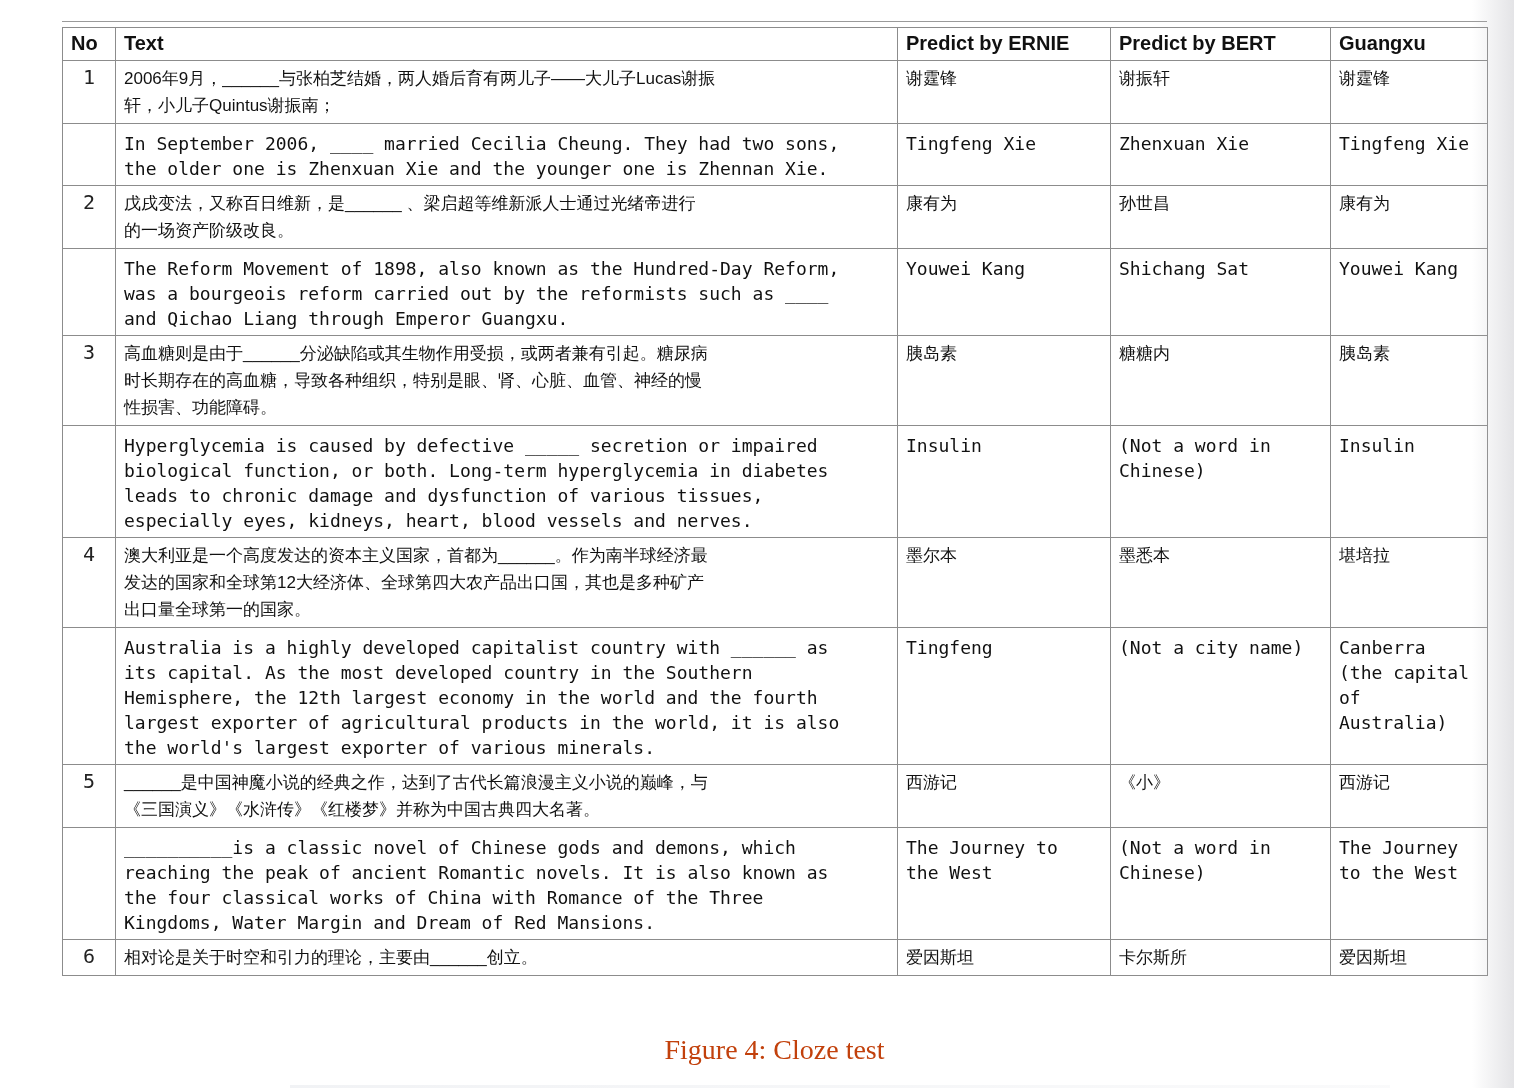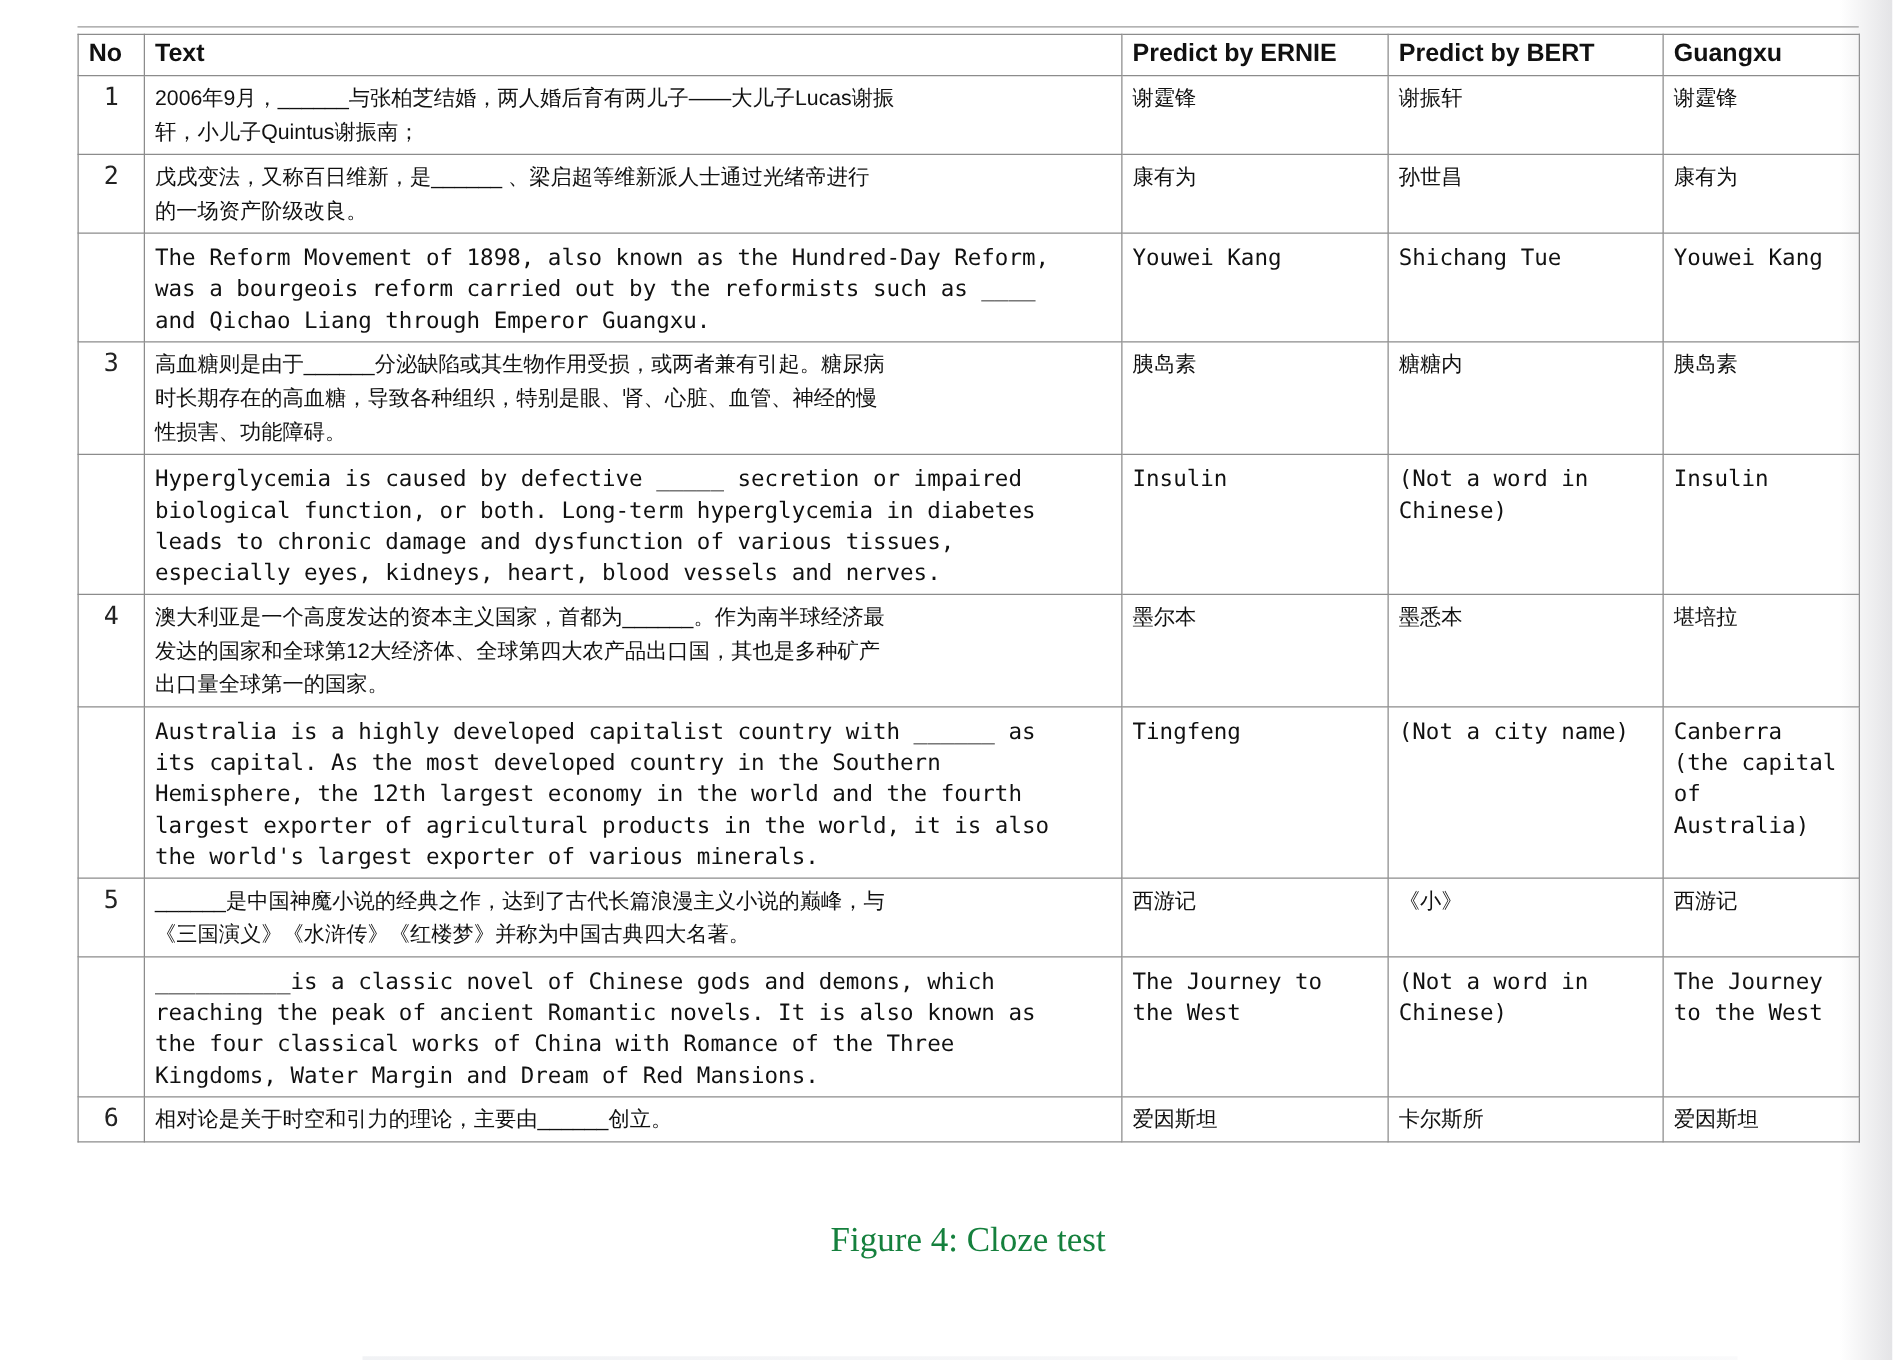--- a/index.html
+++ b/index.html
@@ -75,26 +75,26 @@
   td.no {
     font-family: "DejaVu Sans Mono", "Liberation Mono", monospace;
     font-size: 20px;
     text-align: center;
     color: #222;
   }
   tr.en td { border-top-color: #8c8c8c; }
   .caption {
     position: absolute;
     left: 62px;
-    top: 977px;
+    top: 1034px;
     width: 1425px;
     text-align: center;
     font-family: "Liberation Serif", "DejaVu Serif", serif;
     font-size: 28px;
-    color: #15803d;
+    color: #c2410c;
   }
   .bottom-sliver {
     position: absolute;
     left: 290px;
     bottom: 0px;
     width: 1100px;
     height: 3px;
     background: linear-gradient(to right, rgba(200,205,215,0.25), rgba(210,212,220,0.12));
     pointer-events: none;
   }
@@ -124,36 +124,44 @@
       </tr>
 
       <tr class="zh">
         <td class="no">1</td>
         <td class="textcell">2006年9月，______与张柏芝结婚，两人婚后育有两儿子——大儿子Lucas谢振
 轩，小儿子Quintus谢振南；</td>
         <td class="pred">谢霆锋</td>
         <td class="pred">谢振轩</td>
         <td class="pred">谢霆锋</td>
       </tr>
+      <tr class="en">
+        <td class="no"></td>
+        <td class="textcell">In September 2006, ____ married Cecilia Cheung. They had two sons,
+the older one is Zhenxuan Xie and the younger one is Zhennan Xie.</td>
+        <td class="pred">Tingfeng Xie</td>
+        <td class="pred">Zhenxuan Xie</td>
+        <td class="pred">Tingfeng Xie</td>
+      </tr>
 
       <tr class="zh">
         <td class="no">2</td>
         <td class="textcell">戊戌变法，又称百日维新，是______ 、梁启超等维新派人士通过光绪帝进行
 的一场资产阶级改良。</td>
         <td class="pred">康有为</td>
         <td class="pred">孙世昌</td>
         <td class="pred">康有为</td>
       </tr>
       <tr class="en">
         <td class="no"></td>
         <td class="textcell">The Reform Movement of 1898, also known as the Hundred-Day Reform,
 was a bourgeois reform carried out by the reformists such as ____
 and Qichao Liang through Emperor Guangxu.</td>
         <td class="pred">Youwei Kang</td>
-        <td class="pred">Shichang Tue</td>
+        <td class="pred">Shichang Sat</td>
         <td class="pred">Youwei Kang</td>
       </tr>
 
       <tr class="zh">
         <td class="no">3</td>
         <td class="textcell">高血糖则是由于______分泌缺陷或其生物作用受损，或两者兼有引起。糖尿病
 时长期存在的高血糖，导致各种组织，特别是眼、肾、心脏、血管、神经的慢
 性损害、功能障碍。</td>
         <td class="pred">胰岛素</td>
         <td class="pred">糖糖内</td>

